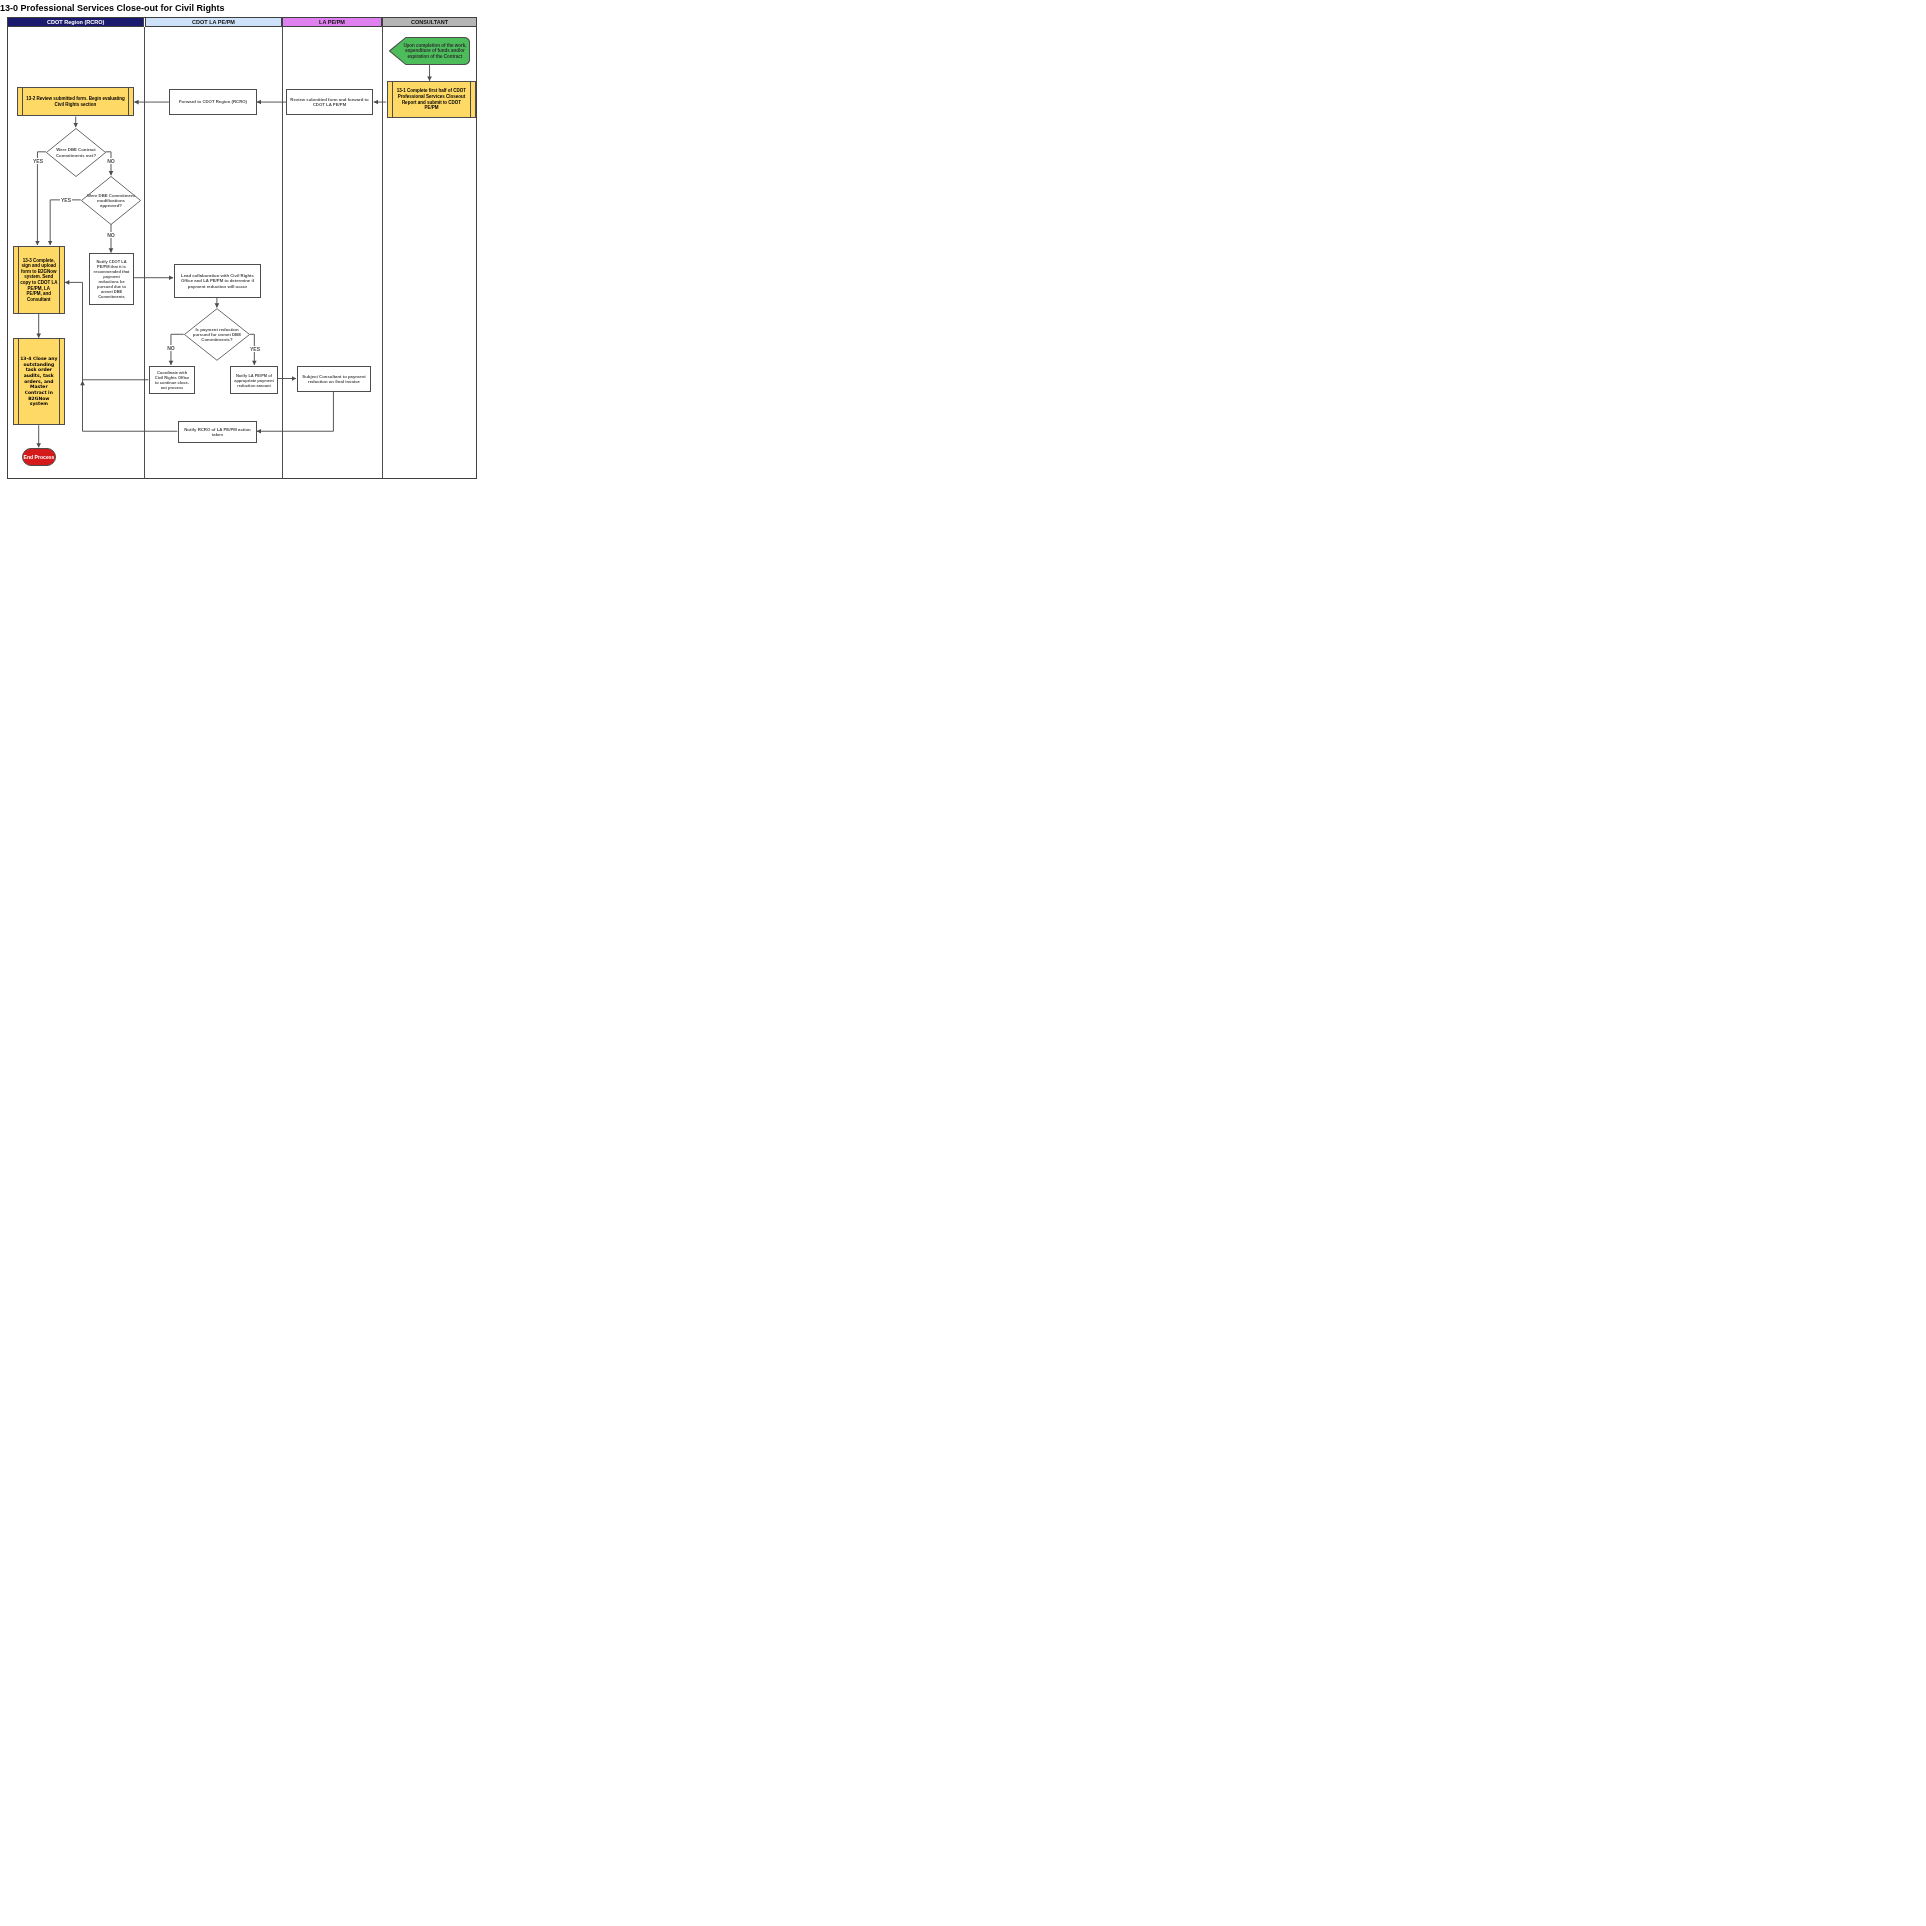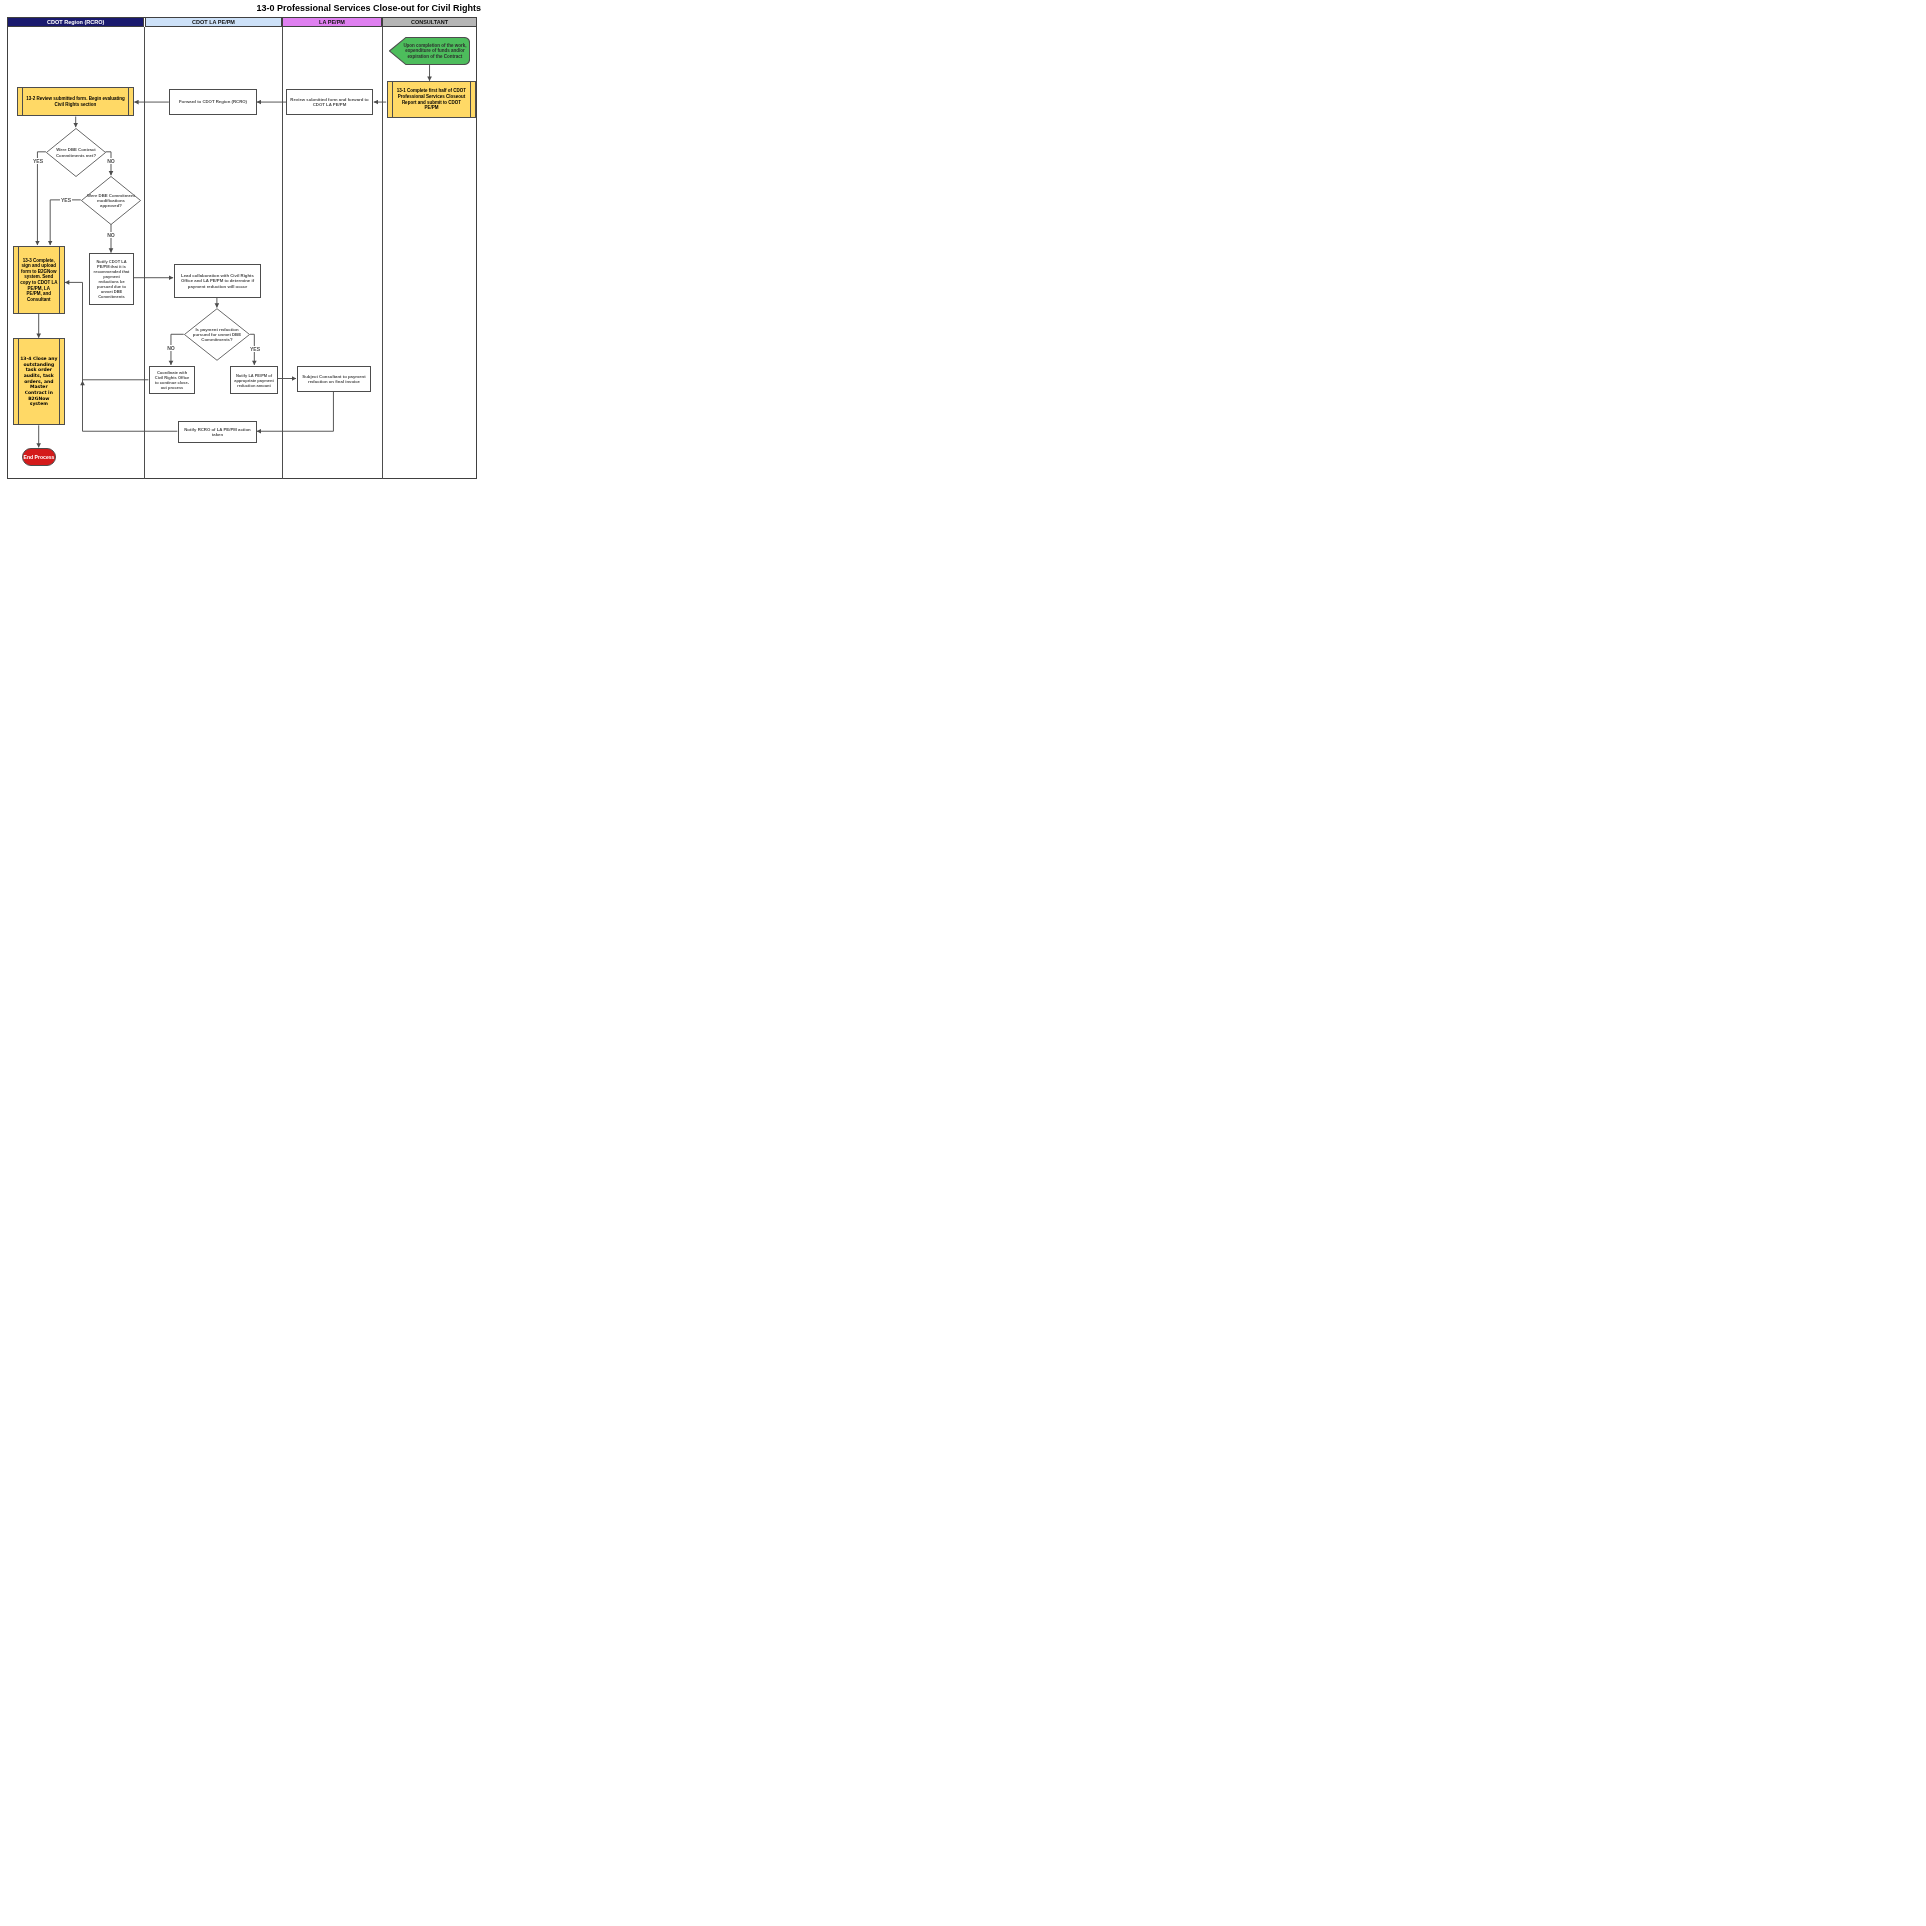--- a/index.html
+++ b/index.html
@@ -1,18 +1,18 @@
 <!DOCTYPE html>
 <html style="font-size:6.8px"><head>
 <meta charset="utf-8">
 <style>
   html,body{margin:0;padding:0;background:#ffffff;}
   .canvas{position:relative;width:481px;height:481px;background:#fff;
           font-family:"Liberation Sans",sans-serif;overflow:hidden;}
-  .title{position:absolute;left:0;top:2.6px;width:100%;text-align:right;
+  .title{position:absolute;left:0;top:2.6px;width:100%;text-align:left;
          font-size:9px;font-weight:bold;color:#000;}
   .frame{position:absolute;left:7.2px;top:17px;width:470px;height:462px;
          border:0.9px solid #404040;box-sizing:border-box;}
   .lane-header{position:absolute;top:17px;height:9.8px;box-sizing:border-box;
          border:0.9px solid #404040;display:flex;align-items:center;justify-content:center;
          font-size:5.5px;font-weight:bold;}
   .lh1{left:7.2px;width:137px;background:#1a1a6e;color:#ffffff;}
   .lh2{left:145px;width:137px;background:#cde1f8;color:#111;}
   .lh3{left:282px;width:100px;background:#df80f0;color:#111;}
   .lh4{left:382px;width:95px;background:#b5b5b5;color:#111;}

